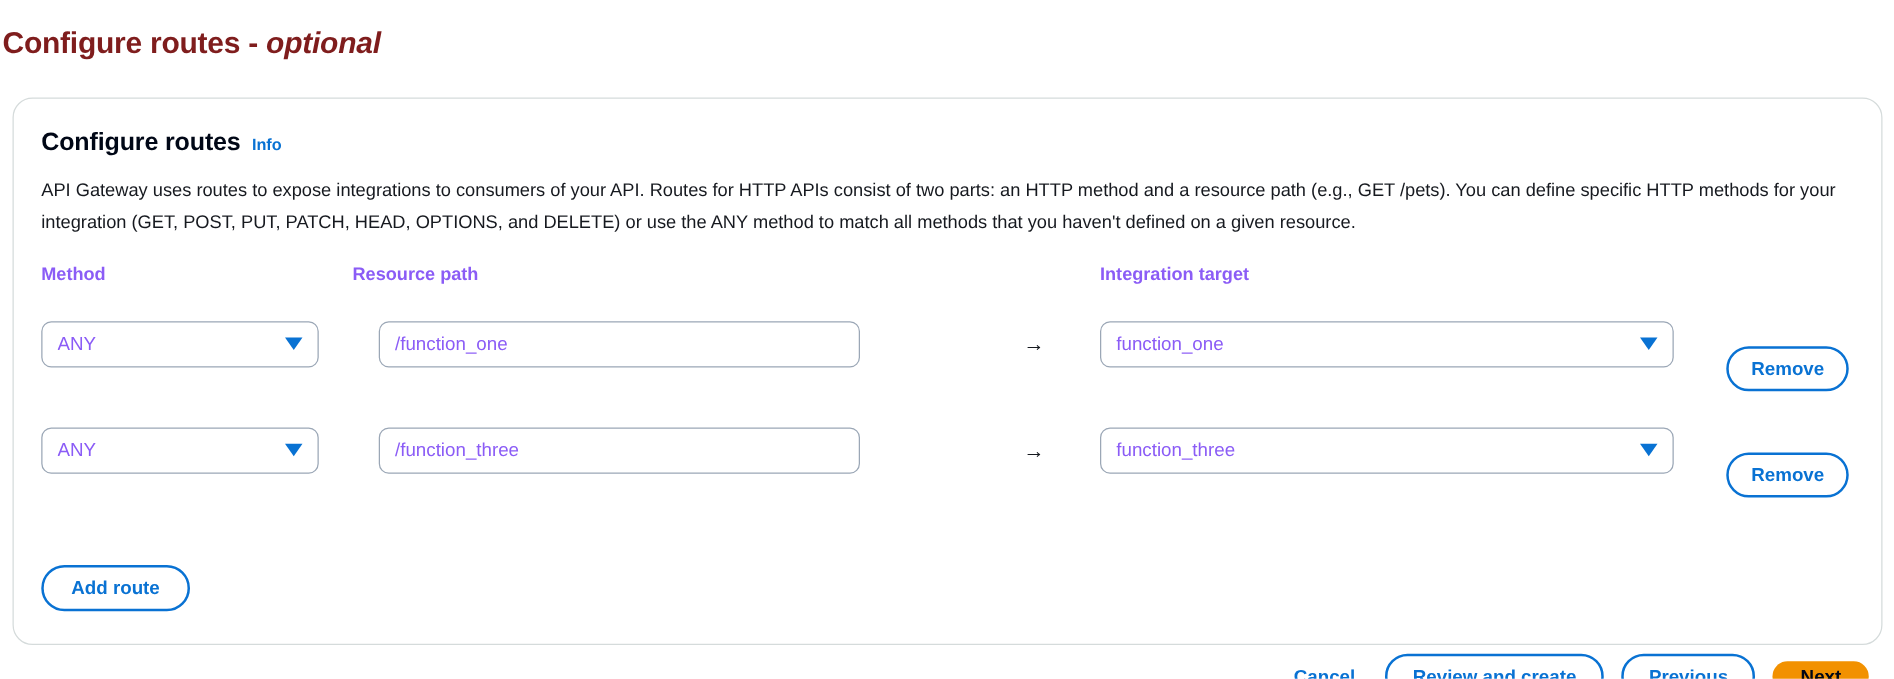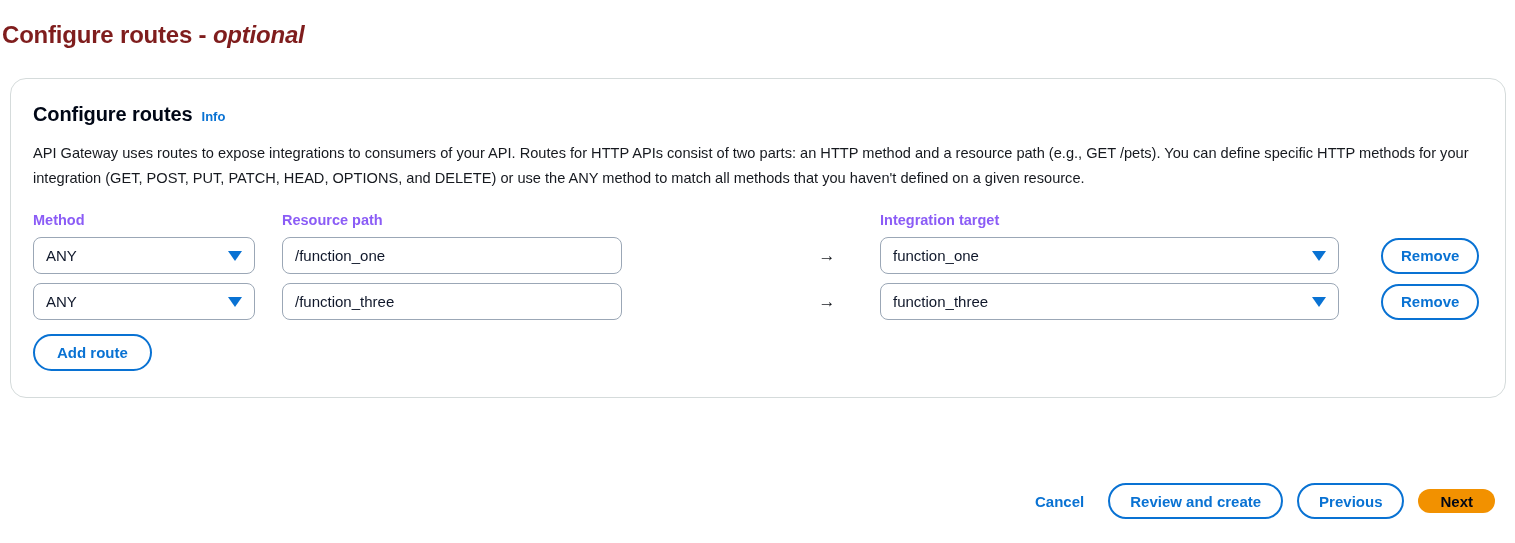--- a/index.html
+++ b/index.html
@@ -106,35 +106,36 @@
 
   
   .field {
     box-sizing: border-box;
     height: 37px;
     border: 1px solid #9ba7b6;
     border-radius: 8px;
     background: #ffffff;
     font-family: "Liberation Sans", sans-serif;
     font-size: 15px;
-    color: #0f172a;
+    color: #8b5cf6;
     display: flex;
     align-items: center;
     padding: 0 12px;
     cursor: pointer;
     outline: none;
   }
   .select {
     justify-content: space-between;
   }
   .select-method { width: 222px; }
   .select-target { width: 459px; }
   .text-input {
-    width: 340px;
+    width: 385px;
     cursor: text;
+    margin-left: 21px;
   }
   .field .val {
     white-space: nowrap;
     overflow: hidden;
     text-overflow: ellipsis;
   }
 
   .caret {
     width: 0;
     height: 0;
@@ -160,20 +161,21 @@
     font-family: "Liberation Sans", sans-serif;
     font-size: 15px;
     font-weight: 700;
     border-radius: 20px;
     cursor: pointer;
     display: inline-flex;
     align-items: center;
     justify-content: center;
     white-space: nowrap;
     background: #ffffff;
+    margin-top: 40px;
   }
   .btn-normal {
     border: 2px solid #0972d3;
     color: #0972d3;
     height: 36px;
     padding: 0 20px;
   }
   .btn-primary {
     border: none;
     background: #f29100;

